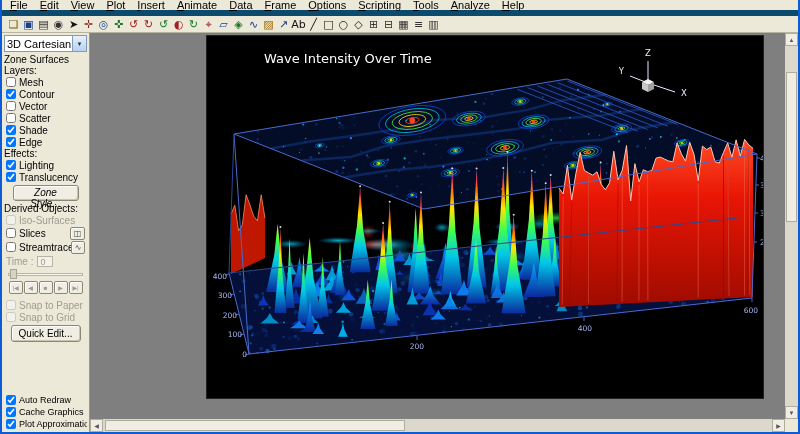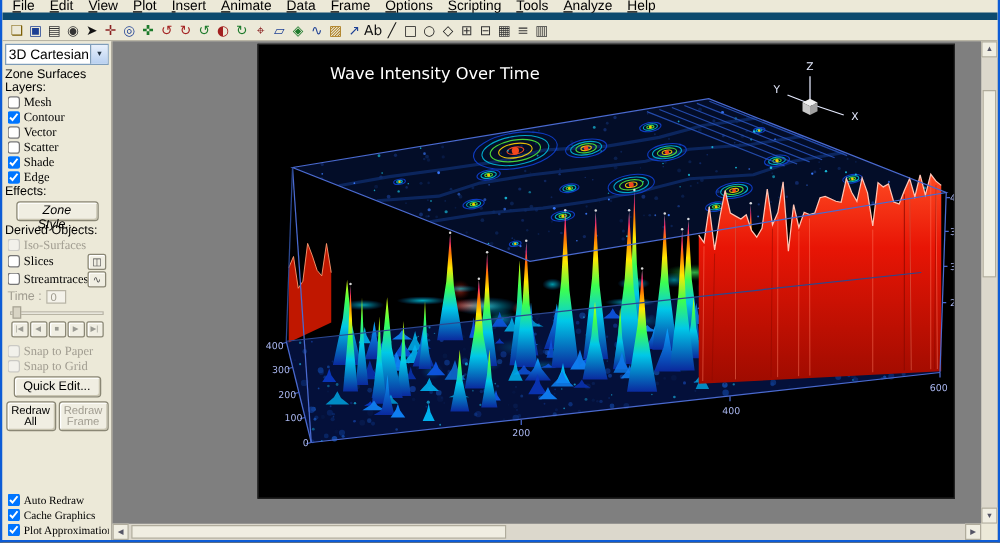--- a/index.html
+++ b/index.html
@@ -46,21 +46,21 @@
   .sidebar { width:88px; flex:0 0 88px; background:#ece9d8; border-right:1px solid #9a968a;
     padding:2px; display:flex; flex-direction:column; font-size:10px; overflow:hidden; }
   .combo { height:17px; flex:0 0 17px; background:#fff; border:1px solid #7f9db9; display:flex;
     align-items:center; padding-left:2px; margin-bottom:2px; }
   .combo-text { flex:1; font-size:11px; white-space:nowrap; overflow:hidden; }
   .combo-arrow { width:14px; height:100%; background:linear-gradient(180deg,#e8f0fc,#b8d0f0);
     border-left:1px solid #7f9db9; font-size:6px; display:flex; align-items:center; justify-content:center; color:#234; }
   .side-label { font-size:10px; height:11px; line-height:11px; }
   .cb-row { display:flex; align-items:center; height:12px; gap:3px; padding-left:2px; overflow:hidden; }
   .cb { width:10px; height:10px; margin:0; flex:0 0 10px; }
-  .cb-label { font-size:10px; white-space:nowrap;font-family:Liberation Serif, serif; }
+  .cb-label { font-size:10px; white-space:nowrap; }
   .cb-row:has(input:disabled) .cb-label { color:#a09c90; }
   .btn { font-family:inherit; font-size:10px; background:#f0eee2; color:#000;
     border:1px solid #8a8775; border-radius:3px;
     box-shadow:inset 1px 1px 0 #fff, inset -1px -1px 0 #c8c4b0; }
   .btn:disabled { color:#a09c90; }
   .zone-style { width:66px; height:16px; margin:2px auto; display:block;font-style:italic; }
   .quick-edit { width:70px; height:17px; margin:2px auto; display:block; }
   .cb-row-flex { display:flex; align-items:center; justify-content:space-between; height:14px; padding-right:2px; }
   .mini-btn { width:15px; height:13px; border:1px solid #8a8775; background:#f0eee2; border-radius:2px;
     box-shadow:inset 1px 1px 0 #fff; display:inline-flex; align-items:center; justify-content:center; font-size:8px; color:#444; }
@@ -285,20 +285,32 @@
             <span class="cb-label">Shade</span>
           </label>
 
           <label class="cb-row">
             <input type="checkbox" class="cb" checked="" style="">
             <span class="cb-label">Edge</span>
           </label>
         </div>
 
       <div class="side-label">Effects:</div>
+      <div>
+
+          <label class="cb-row">
+            <input type="checkbox" class="cb" checked="" style="">
+            <span class="cb-label">Lighting</span>
+          </label>
+
+          <label class="cb-row">
+            <input type="checkbox" class="cb" checked="" style="">
+            <span class="cb-label">Translucency</span>
+          </label>
+        </div>
 
       <button class="btn zone-style">Zone Style...</button>
 
       <div class="side-label">Derived Objects:</div>
 
       <label class="cb-row">
         <input type="checkbox" class="cb" disabled="" style="">
         <span class="cb-label">Iso-Surfaces</span>
       </label>
 
@@ -345,24 +357,20 @@
           </label>
 
           <label class="cb-row">
             <input type="checkbox" class="cb" disabled="" style="">
             <span class="cb-label">Snap to Grid</span>
           </label>
         </div>
 
       <button class="btn quick-edit">Quick Edit...</button>
 
-      <div class="redraw-row">
-        <button class="btn redraw">Redraw All</button>
-        <button class="btn redraw" disabled="">Redraw Frame</button>
-      </div>
 
       <div class="bottom-checks">
 
           <label class="cb-row">
             <input type="checkbox" class="cb" checked="" style="">
             <span class="cb-label">Auto Redraw</span>
           </label>
 
           <label class="cb-row">
             <input type="checkbox" class="cb" checked="" style="">

